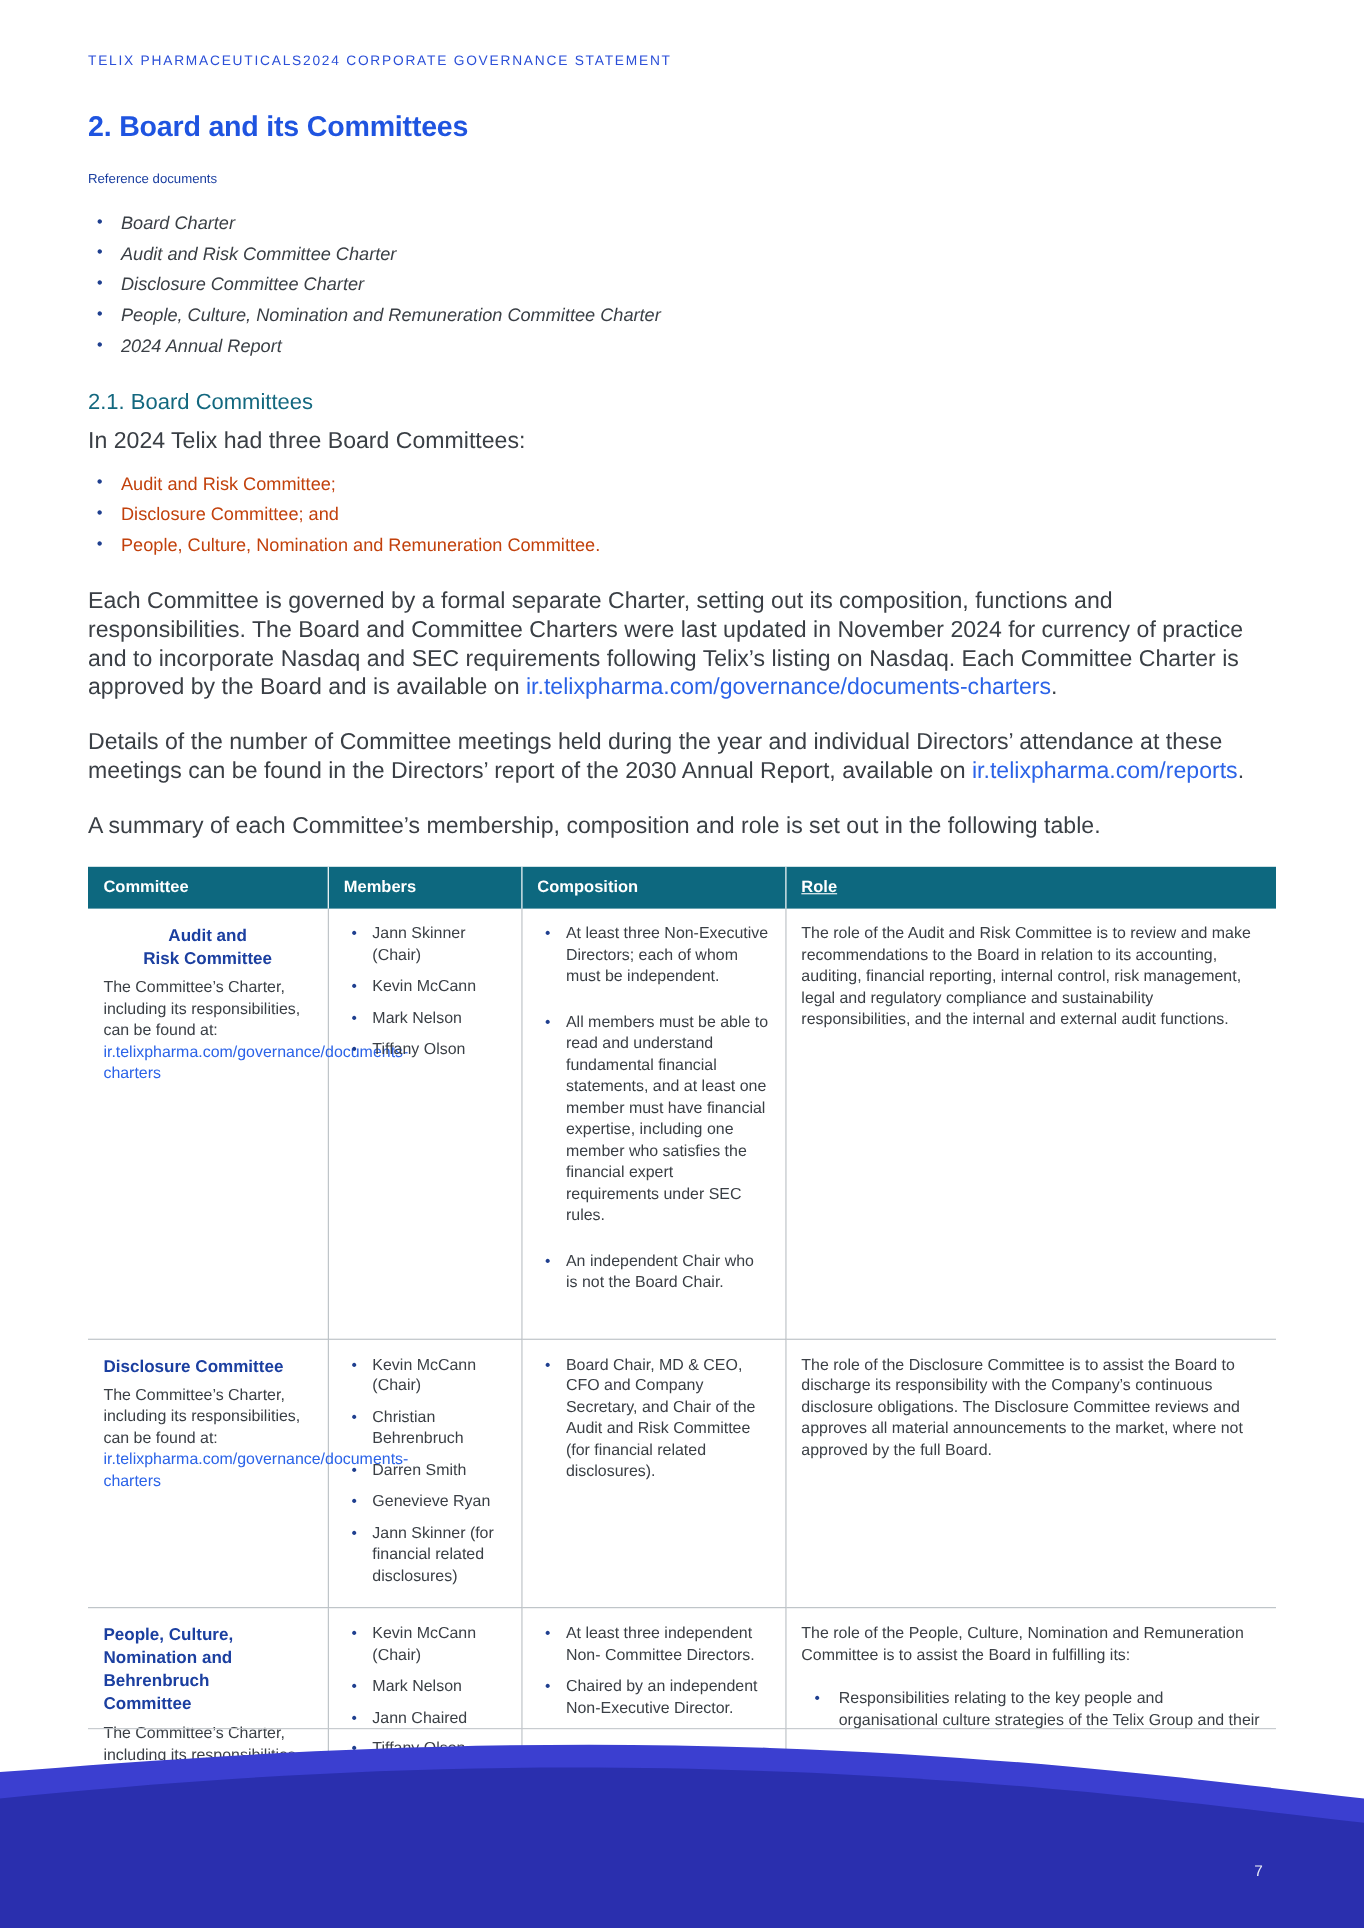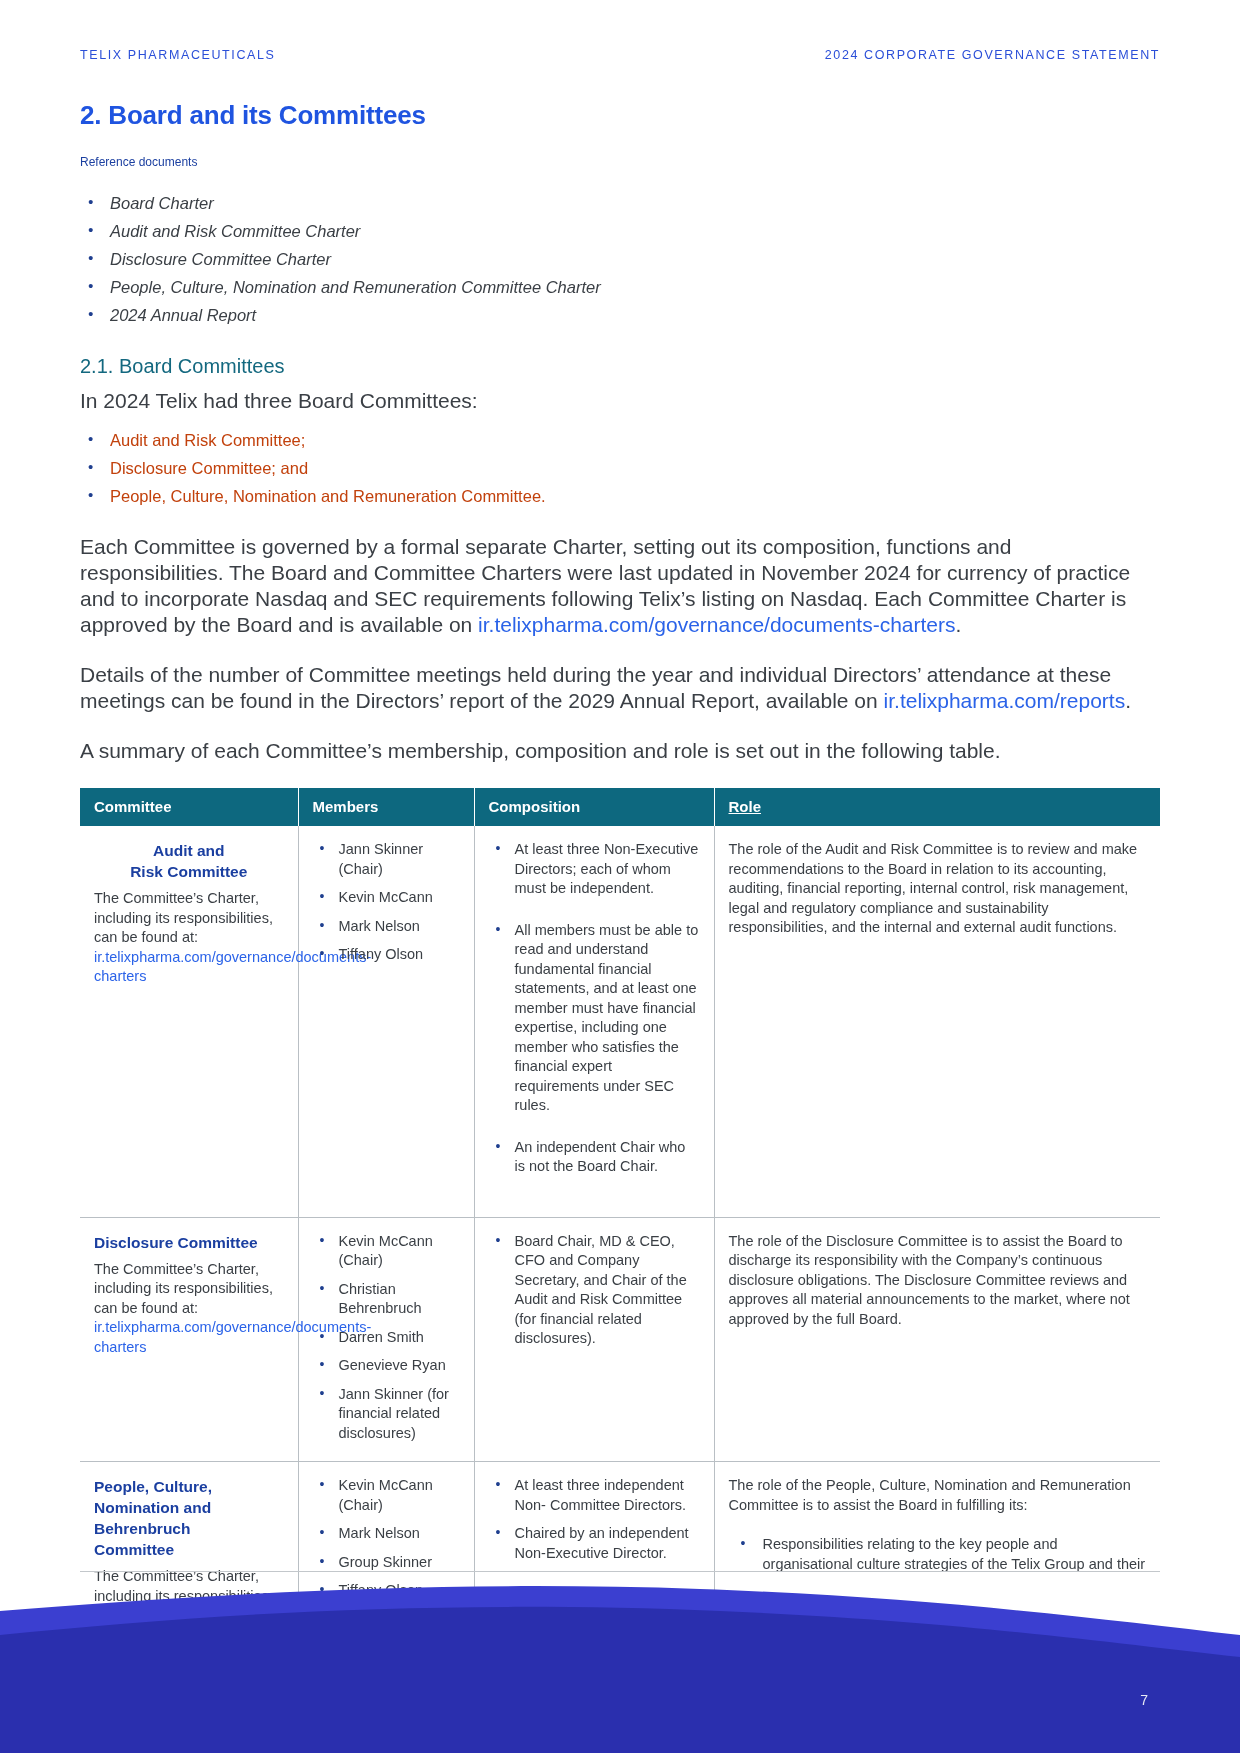--- a/index.html
+++ b/index.html
@@ -20,21 +20,20 @@
     padding: 0;
   }
 
   
   .running-header {
     position: absolute;
     top: 48px;
     left: 80px;
     right: 80px;
     display: flex;
-    justify-content: space-between;
     align-items: baseline;
     font-size: 12.5px;
     letter-spacing: 1.6px;
     color: #2b4fd8;
     font-weight: 500;
   }
   .running-header .right { text-align: right; }
 
   
   .content {
@@ -265,21 +264,21 @@
     <p class="body-text" style="margin-bottom:6px;">In 2024 Telix had three Board Committees:</p>
 
     <ul class="plain-list">
       <li>Audit and Risk Committee;</li>
       <li>Disclosure Committee; and</li>
       <li>People, Culture, Nomination and Remuneration Committee.</li>
     </ul>
 
     <p class="body-text"><span>Each Committee is governed by a formal separate Charter, setting out its composition, functions and responsibilities. The Board and Committee Charters were last updated in November 2024 for currency of practice and to incorporate Nasdaq and SEC requirements following Telix’s listing on Nasdaq. Each Committee Charter is approved by the Board and is available on </span><a class="link" href="#">ir.telixpharma.com/governance/documents-charters</a><span>.</span></p>
 
-    <p class="body-text"><span>Details of the number of Committee meetings held during the year and individual Directors’ attendance at these meetings can be found in the Directors’ report of the 2029 Annual Report, available on </span><a class="link" href="#">ir.telixpharma.com/reports</a><span>.</span></p>
+    <p class="body-text"><span>Details of the number of Committee meetings held during the year and individual Directors’ attendance at these meetings can be found in the Directors’ report of the 2030 Annual Report, available on </span><a class="link" href="#">ir.telixpharma.com/reports</a><span>.</span></p>
 
     <p class="body-text">A summary of each Committee’s membership, composition and role is set out in the following table.</p>
 
     <table class="committee-table">
       <colgroup>
         <col class="c-committee">
           <col class="c-members">
           <col class="c-comp">
           <col class="c-role">
       </colgroup>
@@ -348,21 +347,21 @@
             <div class="cell-title" style="white-space:pre-line;">People, Culture,
 Nomination and
 Behrenbruch
 Committee</div>
             <div class="cell-note">The Committee’s Charter, including its responsibilities, can be found</div>
           </td>
           <td>
             <ul class="cell-list">
               <li>Kevin McCann (Chair)</li>
               <li>Mark Nelson</li>
-              <li>Group Skinner</li>
+              <li>Jann Chaired</li>
               <li>Tiffany Olson</li>
             </ul>
           </td>
           <td>
             <ul class="cell-list">
               <li>At least three independent Non- Committee Directors.</li>
               <li>Chaired by an independent Non-Executive Director.</li>
             </ul>
           </td>
           <td>

